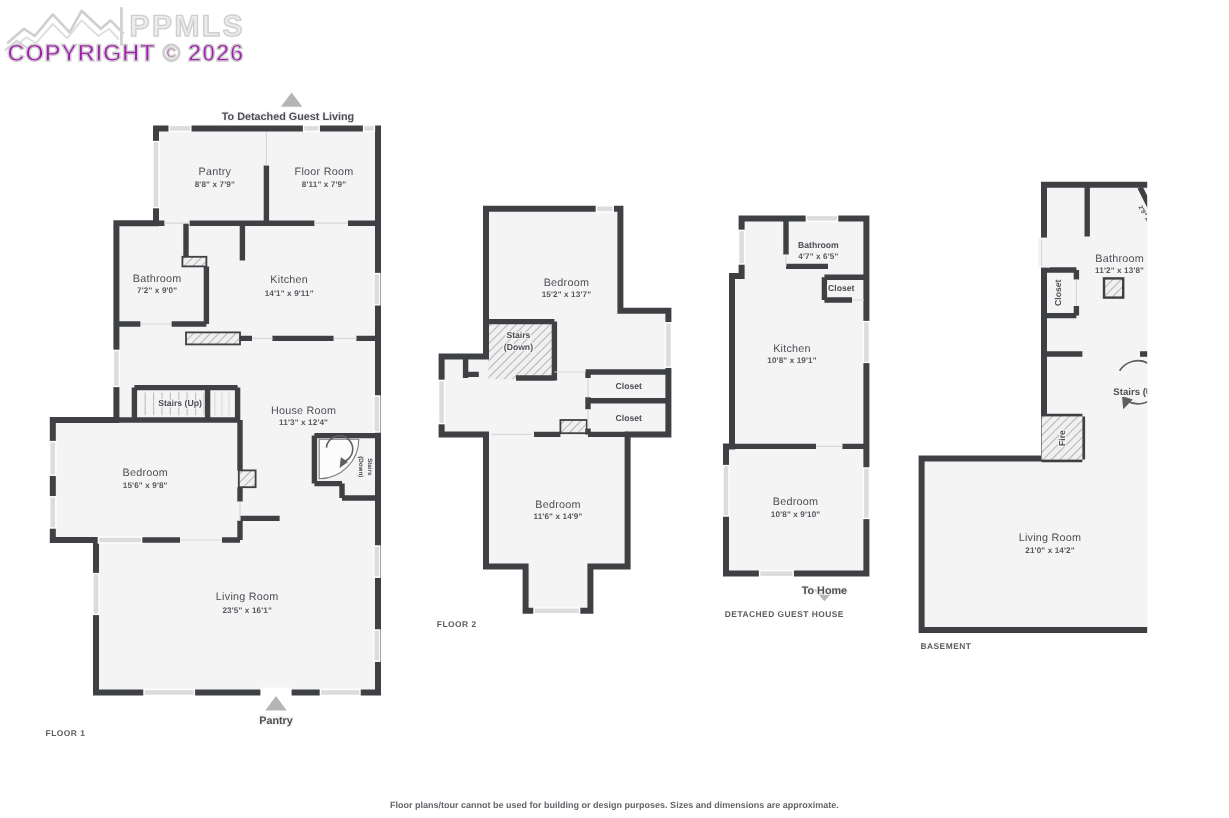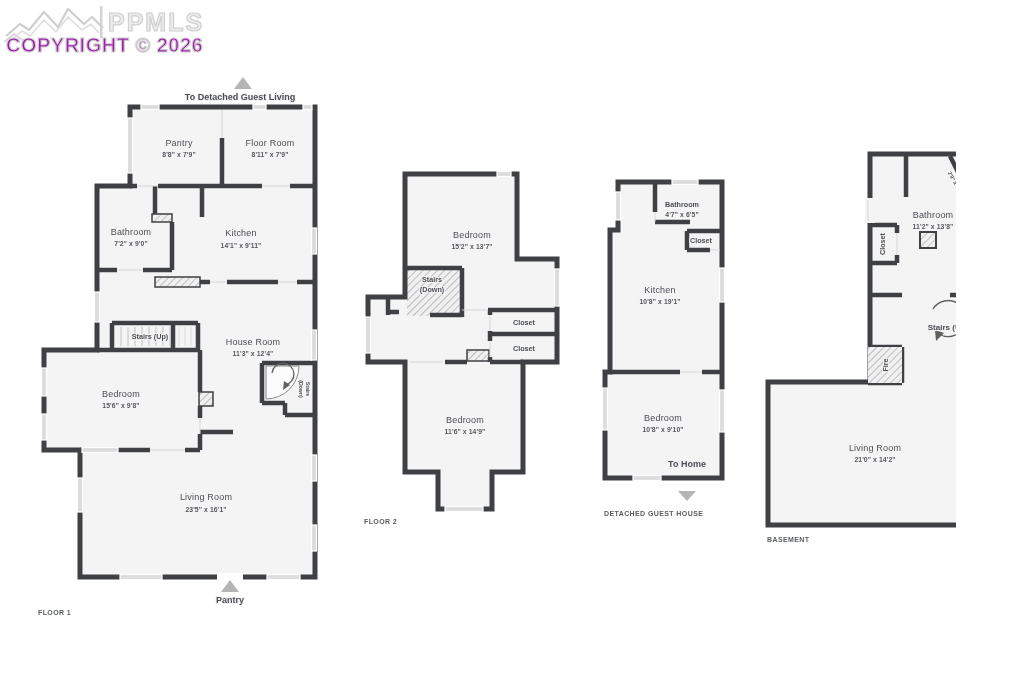--- a/index.html
+++ b/index.html
@@ -203,28 +203,29 @@
 <div class="lbl rd" style="left:465px;top:431px">11'6" x 14'9"</div>
 <div class="floor-tag" style="left:364px;top:521px">FLOOR 2</div>
 
 <div class="lbl sm" style="left:682px;top:204px">Bathroom</div>
 <div class="lbl rd" style="left:682px;top:214px">4'7" x 6'5"</div>
 <div class="lbl sm" style="left:701px;top:240px">Closet</div>
 <div class="lbl rn" style="left:660px;top:290px">Kitchen</div>
 <div class="lbl rd" style="left:660px;top:301px">10'8" x 19'1"</div>
 <div class="lbl rn" style="left:663px;top:418px">Bedroom</div>
 <div class="lbl rd" style="left:663px;top:429px">10'8" x 9'10"</div>
-<div class="lbl nav" style="left:687px;top:464px">To Home</div>
+<div class="lbl nav" style="left:687px;top:492px">To Home</div>
 <div class="floor-tag" style="left:604px;top:513px">DETACHED GUEST HOUSE</div>
 
 <div class="lbl tiny rot90" style="left:968px;top:180px;font-size:6.2px;font-weight:700">Bathroom</div>
 <div class="lbl tiny rot62" style="left:956px;top:184px">2'9" x 4'10"</div>
 <div class="lbl rn" style="left:933px;top:215px">Bathroom</div>
 <div class="lbl rd" style="left:933px;top:226px">11'2" x 13'8"</div>
 <div class="lbl sm rotm90" style="left:882px;top:244px">Closet</div>
 <div class="lbl sm" style="left:948px;top:327px;font-size:8px">Stairs (Up)</div>
 <div class="lbl sm rotm90" style="left:885px;top:365px">Fire</div>
 <div class="lbl rn" style="left:875px;top:448px">Living Room</div>
 <div class="lbl rd" style="left:875px;top:459px">21'0" x 14'2"</div>
 <div class="floor-tag" style="left:767px;top:539px">BASEMENT</div>
 
+<div class="disclaimer">Floor plans/tour cannot be used for building or design purposes. Sizes and dimensions are approximate.</div>
 
 </div>
 
 </body></html>

